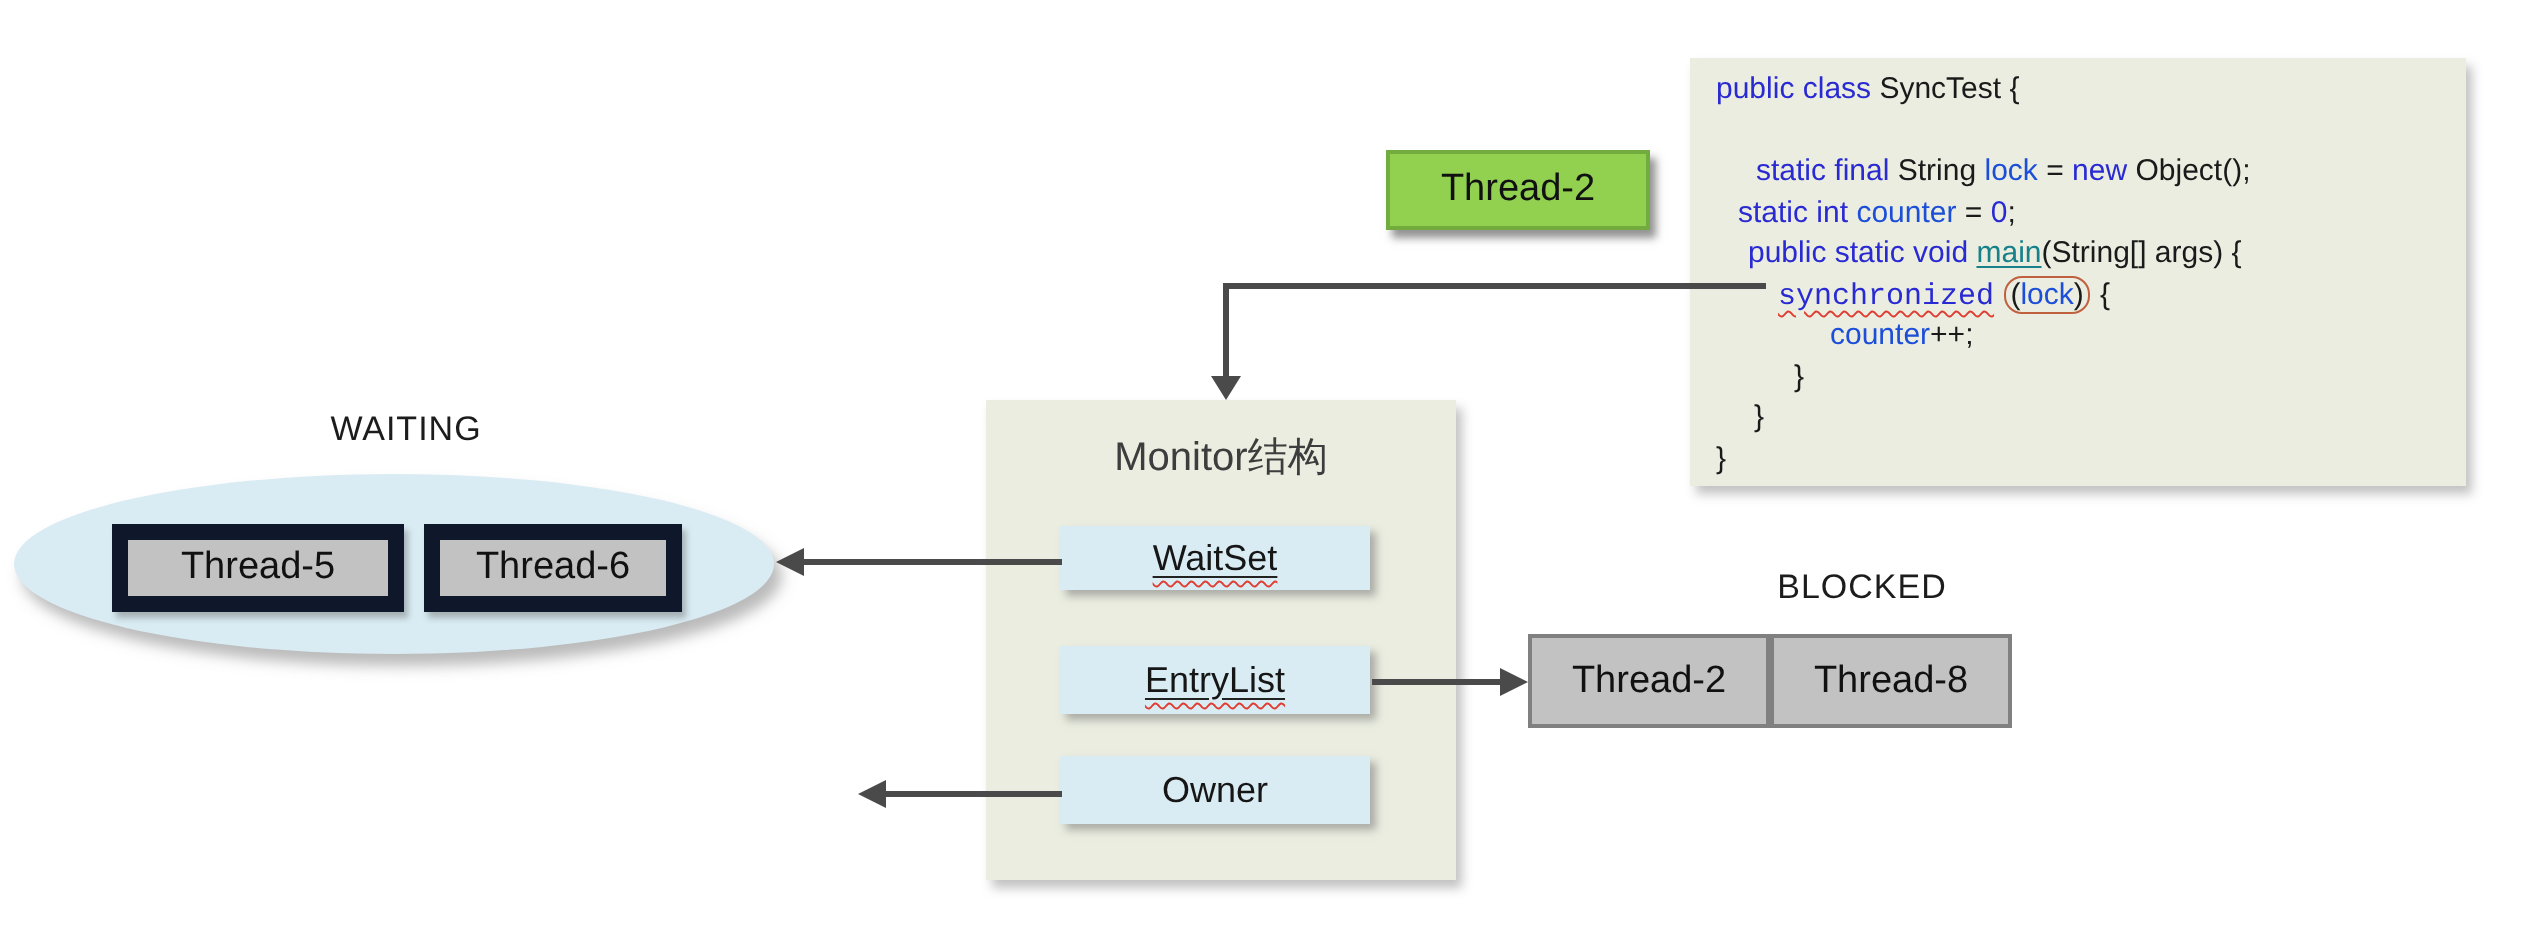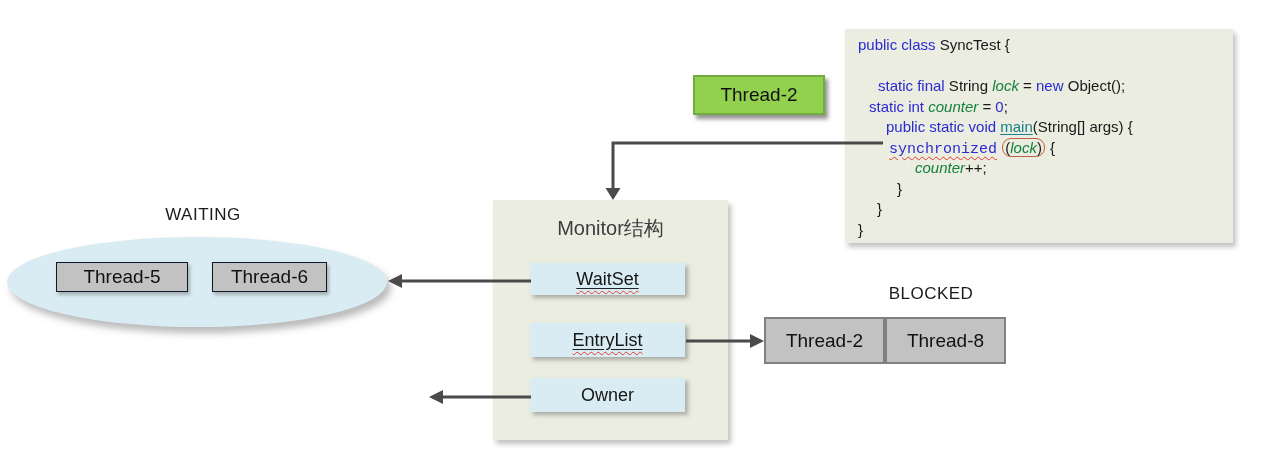--- a/index.html
+++ b/index.html
@@ -11,42 +11,42 @@
   .panel{position:absolute;background:#EAEDE0;box-shadow:3px 4px 5px rgba(120,120,120,.45);}
   #code-block{left:845px;top:29px;width:388px;height:214px;}
   #monitor-box{left:493px;top:200px;width:235px;height:240px;}
   #monitor-title{position:absolute;left:493px;top:215px;width:235px;text-align:center;
     font-size:20px;color:#3d3d3d;}
   
   #code-lines{position:absolute;left:845px;top:35px;width:388px;font-size:15px;line-height:20.5px;}
   .code-line{white-space:pre;height:20.5px;}
   .kw,.kw-sp,.num{color:#2a2ad2;}
   .pl{color:#1a1a1a;}
-  .id{color:#15803d;font-style:italic;}
+  .id{color:#1d4ed8;}
   .fn{color:#17808a;text-decoration:underline;text-underline-offset:2px;}
   .kw-sp{text-decoration:underline;text-decoration-style:wavy;text-decoration-color:#e03c31;
     text-decoration-thickness:1px;text-underline-offset:3px;font-family:Liberation Mono, monospace;}
   .oval{border:1.5px solid #c0603f;border-radius:9px;padding:0 2px;margin:0 1px;}
   
   #thread2-top{position:absolute;left:693px;top:75px;width:128px;height:36px;
     background:#92D050;border:2px solid #72ac3e;box-shadow:3px 4px 4px rgba(40,40,40,.5);
     display:flex;align-items:center;justify-content:center;font-size:19px;color:#111;}
   
   .slot{position:absolute;left:530px;width:155px;background:#D9ECF3;
     box-shadow:3px 3px 4px rgba(110,110,110,.5);display:flex;align-items:center;justify-content:center;
     font-size:18px;color:#161616;}
   .u1{text-decoration:underline;text-decoration-color:#222;text-underline-offset:3px;}
   .u2{text-decoration:underline;text-decoration-style:wavy;text-decoration-color:#e03c31;
     text-decoration-thickness:1px;text-underline-offset:5px;}
   
   #waiting-label{position:absolute;left:148px;top:205px;width:110px;text-align:center;
     font-size:17px;letter-spacing:.5px;color:#1c1c1c;}
   #waiting-ellipse{position:absolute;left:7px;top:237px;width:380px;height:90px;border-radius:50%;
     background:#D9ECF3;box-shadow:4px 6px 7px rgba(120,120,120,.5);}
-  .gray-thread{position:absolute;top:262px;height:28px;background:#C2C2C2;border:1px solid #0f172a;
+  .gray-thread{position:absolute;top:262px;height:28px;background:#C2C2C2;border:8px solid #0f172a;
     display:flex;align-items:center;justify-content:center;font-size:19px;color:#111;
     box-shadow:2px 3px 3px rgba(90,90,90,.4);}
   
   #blocked-label{position:absolute;left:866px;top:284px;width:130px;text-align:center;
     font-size:17px;letter-spacing:.5px;color:#1c1c1c;}
   #blocked-row{position:absolute;left:764px;top:317px;display:flex;}
   .blocked-box{width:117px;height:43px;background:#C2C2C2;border:2px solid #808080;
     display:flex;align-items:center;justify-content:center;font-size:19px;color:#111;}
   
   #arrows{position:absolute;left:0;top:0;width:1267px;height:465px;pointer-events:none;z-index:6;}
@@ -55,21 +55,21 @@
 <body>
 
 <div id="canvas">
 
   <div id="code-block" class="panel"></div>
   <div id="code-lines">
       <div class="code-line" style="padding-left: 13px;"><span class="kw">public class</span><span class="pl"> SyncTest {</span></div>
       <div class="code-line" style="padding-left: 13px;">&nbsp;</div>
       <div class="code-line" style="padding-left: 33px;"><span class="kw">static final</span><span class="pl"> String </span><span class="id">lock</span><span class="pl"> = </span><span class="kw">new</span><span class="pl"> Object();</span></div>
       <div class="code-line" style="padding-left: 24px;"><span class="kw">static int</span><span class="pl"> </span><span class="id">counter</span><span class="pl"> = </span><span class="num">0</span><span class="pl">;</span></div>
-      <div class="code-line" style="padding-left: 41px;"><span class="kw">public static void</span><span class="pl"> </span><span class="fn">main</span><span class="pl">(String[] args) {</span></div>
+      <div class="code-line" style="padding-left: 29px;"><span class="kw">public static void</span><span class="pl"> </span><span class="fn">main</span><span class="pl">(String[] args) {</span></div>
       <div class="code-line" style="padding-left: 44px;"><span class="kw-sp">synchronized</span><span class="pl"> </span><span class="oval"><span class="pl">(</span><span class="id">lock</span><span class="pl">)</span></span><span class="pl"> {</span></div>
       <div class="code-line" style="padding-left: 70px;"><span class="id">counter</span><span class="pl">++;</span></div>
       <div class="code-line" style="padding-left: 52px;"><span class="pl">}</span></div>
       <div class="code-line" style="padding-left: 32px;"><span class="pl">}</span></div>
       <div class="code-line" style="padding-left: 13px;"><span class="pl">}</span></div>
     </div>
 
   <div id="thread2-top">Thread-2</div>
 
   <div id="monitor-box" class="panel"></div>

